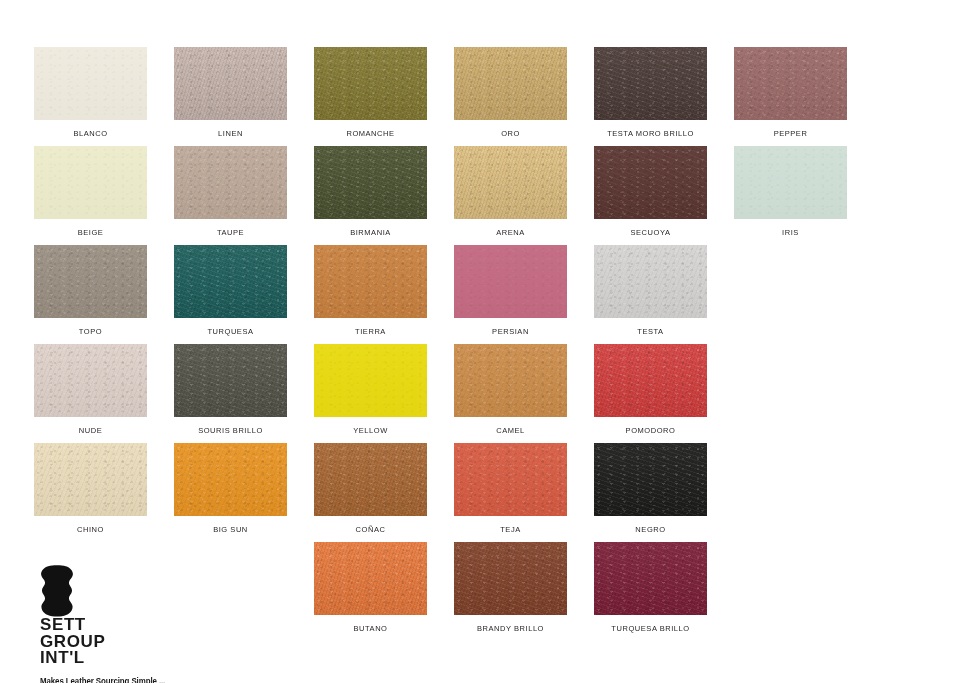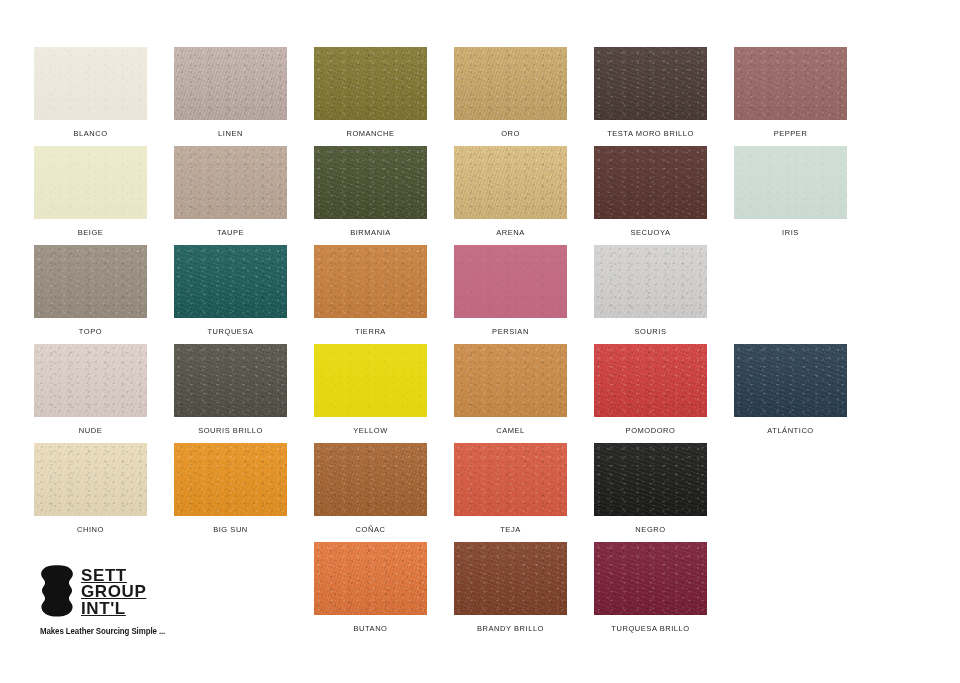--- a/index.html
+++ b/index.html
@@ -118,22 +118,22 @@
   
   #brand-logo {
     position: absolute;
     left: 40px;
     top: 565px;
     width: 170px;
     height: 90px;
   }
   .logo-main {
     display: flex;
-    align-items: flex-end;
-    text-decoration: underline;
+    flex-direction: column;
+    align-items: flex-start;
   }
   .hide-icon {
     width: 34px;
     height: 52px;
     flex: 0 0 auto;
     margin-right: 7px;
   }
   .logo-words {
     display: flex;
     flex-direction: column;
@@ -229,21 +229,21 @@
         <div class="swatch-cell">
           <div class="swatch-chip" title="TIERRA" style="background-color: rgb(201, 129, 63);"></div>
           <div class="swatch-label">TIERRA</div>
         </div>
         <div class="swatch-cell">
           <div class="swatch-chip flat" title="PERSIAN" style="background-color: rgb(195, 106, 130);"></div>
           <div class="swatch-label">PERSIAN</div>
         </div>
         <div class="swatch-cell">
           <div class="swatch-chip" title="PERLA" style="background-color: rgb(212, 211, 209);"></div>
-          <div class="swatch-label">SOURIS</div>
+          <div class="swatch-label">TESTA</div>
         </div>
       </div>
       <div class="swatch-row">
         <div class="swatch-cell">
           <div class="swatch-chip" title="NUDE" style="background-color: rgb(222, 208, 201);"></div>
           <div class="swatch-label">NUDE</div>
         </div>
         <div class="swatch-cell">
           <div class="swatch-chip coarse" title="SOURIS BRILLO" style="background-color: rgb(85, 84, 74);"></div>
           <div class="swatch-label">SOURIS BRILLO</div>
@@ -252,24 +252,20 @@
           <div class="swatch-chip flat" title="YELLOW" style="background-color: rgb(232, 218, 16);"></div>
           <div class="swatch-label">YELLOW</div>
         </div>
         <div class="swatch-cell">
           <div class="swatch-chip" title="CAMEL" style="background-color: rgb(203, 140, 74);"></div>
           <div class="swatch-label">CAMEL</div>
         </div>
         <div class="swatch-cell">
           <div class="swatch-chip coarse" title="POMODORO" style="background-color: rgb(212, 63, 62);"></div>
           <div class="swatch-label">POMODORO</div>
-        </div>
-        <div class="swatch-cell">
-          <div class="swatch-chip coarse" title="ATLÁNTICO" style="background-color: rgb(43, 64, 82);"></div>
-          <div class="swatch-label">ATLÁNTICO</div>
         </div>
       </div>
       <div class="swatch-row">
         <div class="swatch-cell">
           <div class="swatch-chip" title="CHINO" style="background-color: rgb(234, 220, 187);"></div>
           <div class="swatch-label">CHINO</div>
         </div>
         <div class="swatch-cell">
           <div class="swatch-chip" title="BIG SUN" style="background-color: rgb(232, 147, 34);"></div>
           <div class="swatch-label">BIG SUN</div>

